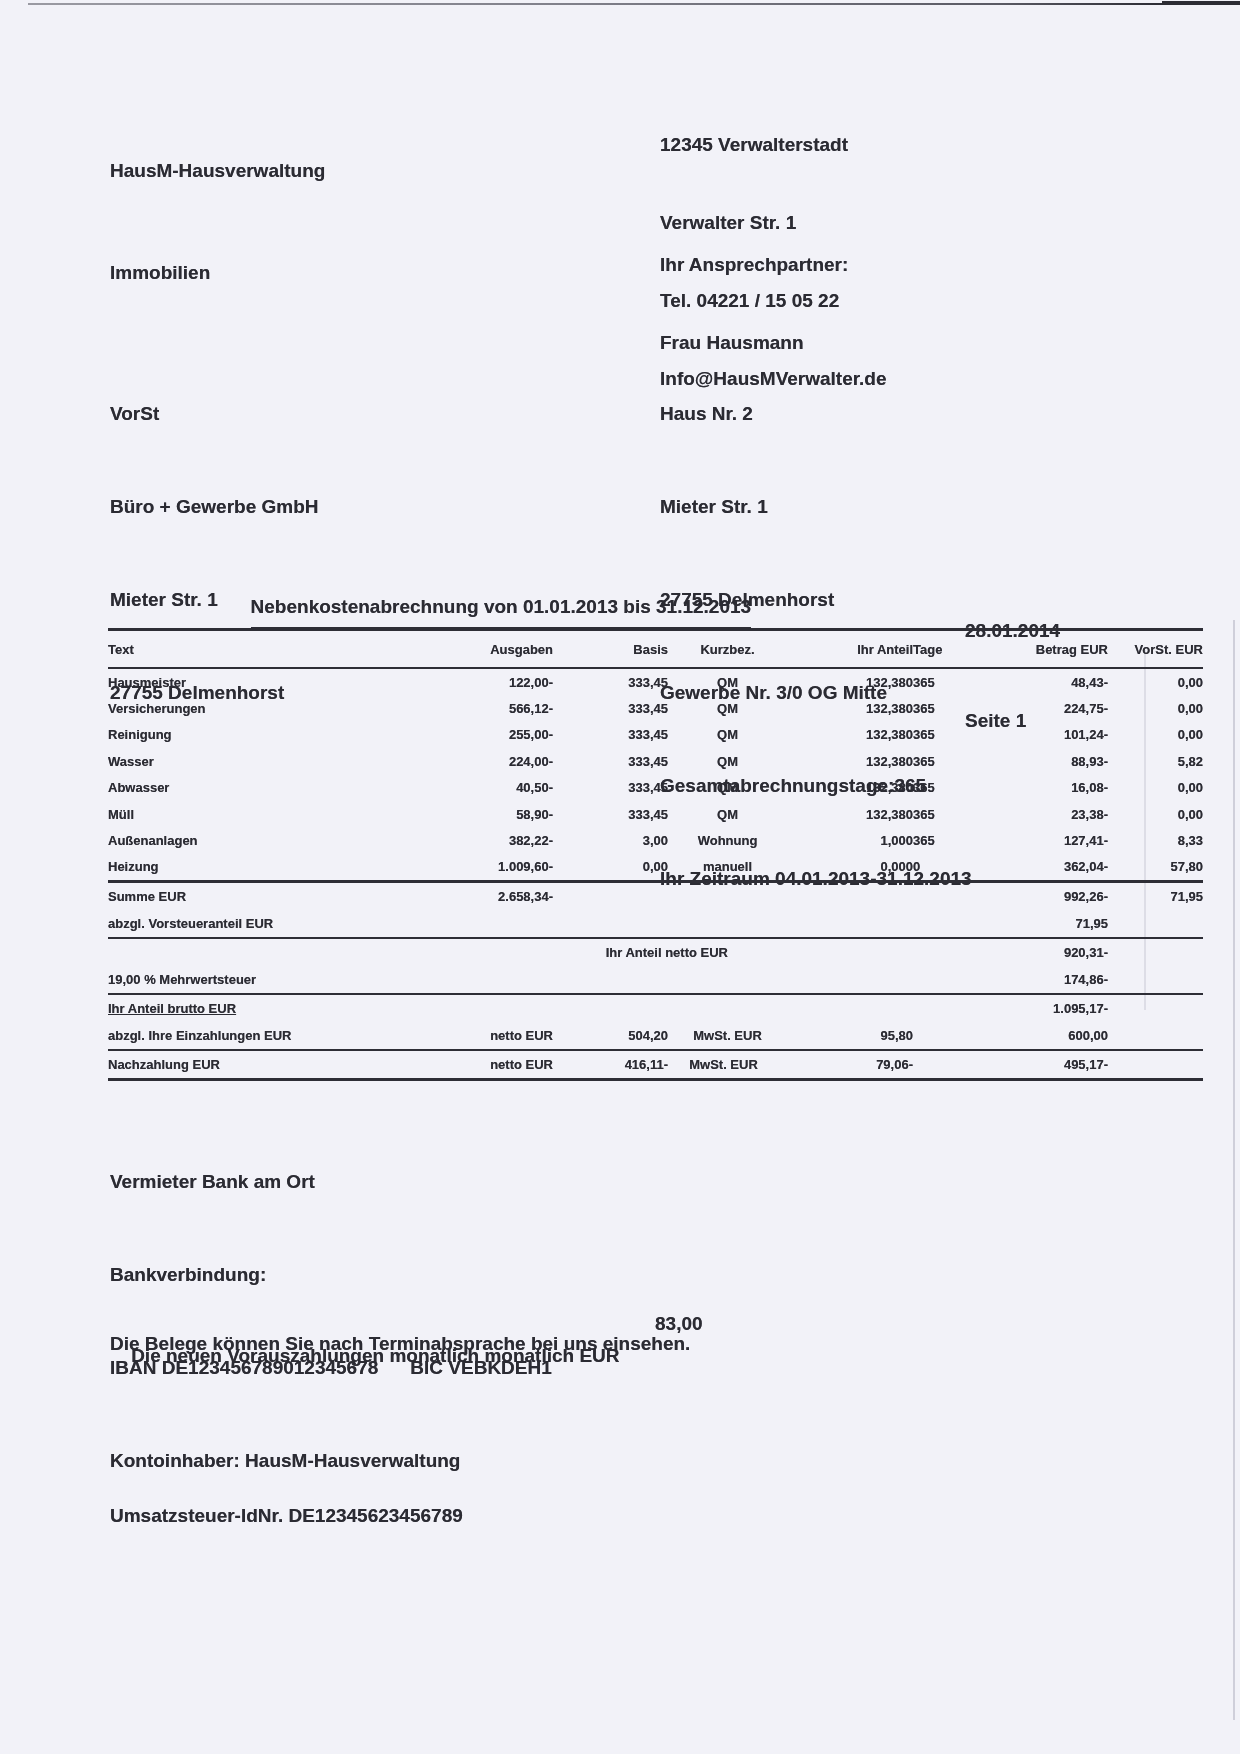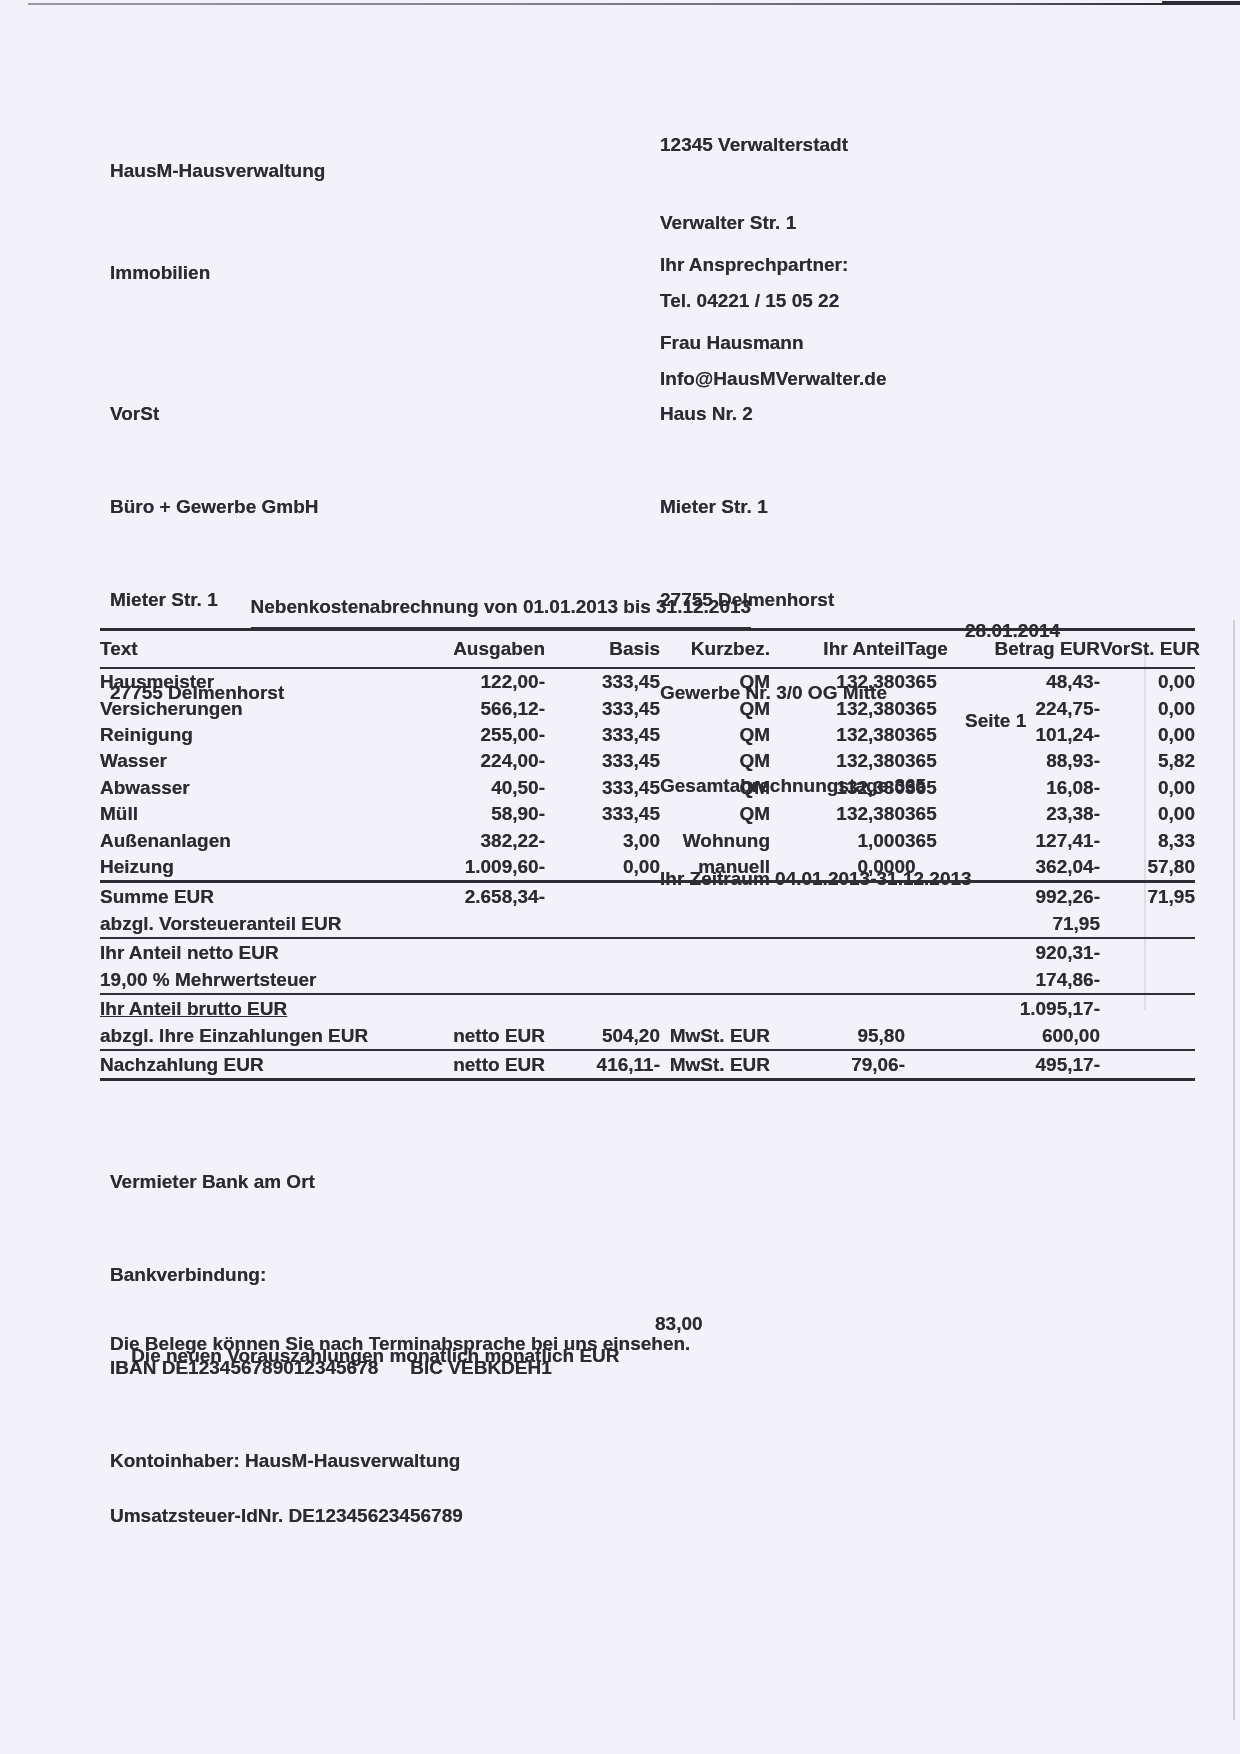--- a/index.html
+++ b/index.html
@@ -15,31 +15,31 @@
   .soft{text-shadow:0 0 .5px rgba(43,43,51,.65);}
   
   .scanline{position:absolute;top:3px;left:28px;width:1212px;height:2px;
     background:linear-gradient(90deg,#9a9aa2 0%,#80808a 45%,#5a5a64 80%,#2e2e36 93%,#23232b 100%);}
   .scanline-thick{position:absolute;top:1px;right:0;width:78px;height:4px;background:#2c2c34;}
   .vscan1{position:absolute;left:1144px;top:650px;width:2px;height:360px;background:#dddde6;}
   .vscan2{position:absolute;left:1233px;top:620px;width:2px;height:1100px;background:#cfcfda;}
   
   .title-underline{display:inline-block;border-bottom:3px solid #2e2e36;padding-bottom:5px;}
   
-  .table{position:absolute;left:100px;top:628px;width:1095px;font-size:19px;}
+  .table{position:absolute;left:108px;top:628px;width:1095px;font-size:13px;}
   .rule{height:2px;background:#2e2e36;}
   .rule.thick{height:3px;}
   .rule.dbl{height:3px;box-shadow:0 -6px 0 -4px #2e2e36;}
   .trow{display:flex;align-items:center;height:26.4px;white-space:pre;}
   .trow.hdr{height:36px;}
   .trow.sum{height:27px;}
   .c-text{width:270px;text-align:left;}
   .c-ausg{width:175px;text-align:right;}
   .c-basis{width:115px;text-align:right;}
-  .c-kurz{width:110px;text-align:right;padding-left:9px;box-sizing:border-box;}
+  .c-kurz{width:110px;text-align:center;padding-left:9px;box-sizing:border-box;}
   .c-kurz.tight{padding-left:1px;}
   .c-ant{width:135px;text-align:right;}
   .c-tage{width:62px;text-align:left;}
   .c-betr{width:133px;text-align:right;}
   .c-vorst{width:95px;text-align:right;}
   .hdr .c-basis{text-align:right;}
   
   .amount{position:absolute;left:545px;top:0;}
 </style>
 </head>
@@ -194,21 +194,21 @@
     <div class="c-vorst">71,95</div>
   </div>
   <div class="trow sum">
     <div class="c-text" style="width:620px;">abzgl. Vorsteueranteil EUR</div>
     <div class="c-ant" style="width:185px;"></div><div class="c-tage"></div>
     <div class="c-betr">71,95</div>
     <div class="c-vorst"></div>
   </div>
   <div class="rule"></div>
   <div class="trow sum">
-    <div class="c-text" style="width:620px;">Ihr Anteil netto EUR</div>
+    <div class="c-text" style="width:620px;text-align:right;">Ihr Anteil netto EUR</div>
     <div class="c-ant" style="width:185px;"></div><div class="c-tage"></div>
     <div class="c-betr">920,31-</div>
     <div class="c-vorst"></div>
   </div>
   <div class="trow sum">
     <div class="c-text" style="width:620px;">19,00 % Mehrwertsteuer</div>
     <div class="c-ant" style="width:185px;"></div><div class="c-tage"></div>
     <div class="c-betr">174,86-</div>
     <div class="c-vorst"></div>
   </div>

